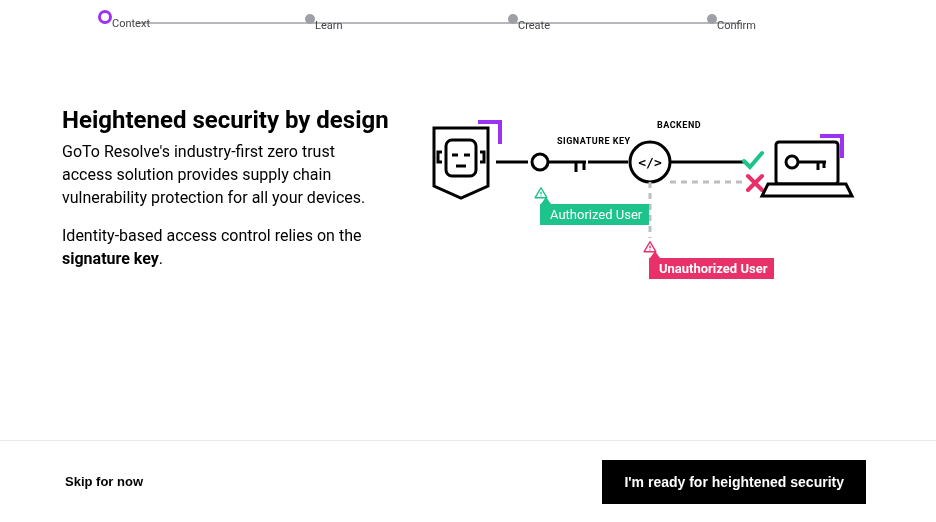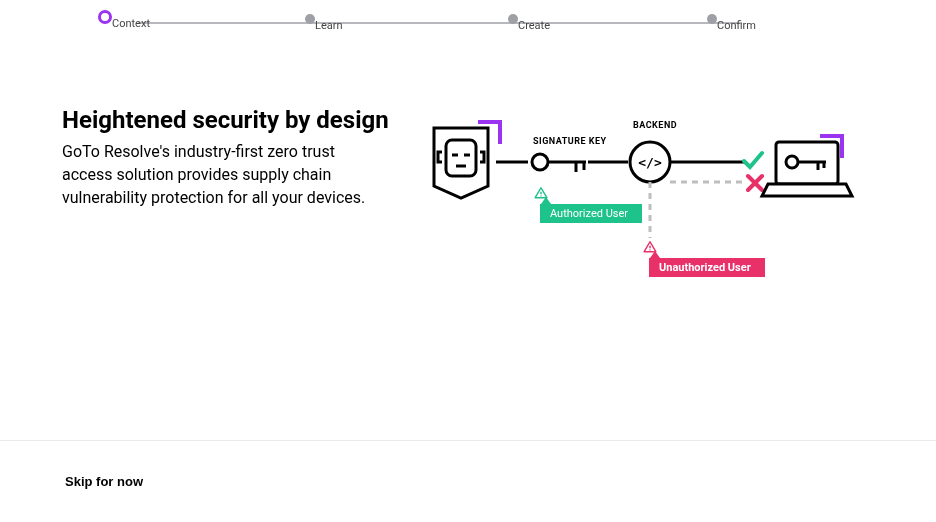--- a/index.html
+++ b/index.html
@@ -7,27 +7,27 @@
 .stepper{position:absolute;left:130px;top:14px;width:620px;}
 .stepper-line{position:absolute;top:8px;left:8px;right:8px;height:2px;background:#B6B8BD;}
 .step{position:absolute;top:0;display:flex;flex-direction:row;align-items:center;width:80px;transform:translateX(-40px);font-size:11px;color:#444;}
 .step .dot{width:10px;height:10px;border-radius:50%;background:#9EA0A6;margin-bottom:12px;}
 .step.active .dot{width:14px;height:14px;border:3px solid #9A34F0;background:#fff;margin-top:-4px;margin-bottom:8px;box-sizing:border-box;}
 .heading{position:absolute;left:62px;top:90px;font-size:24px;font-weight:700;}
 .body{position:absolute;left:62px;top:140px;width:320px;font-size:16px;line-height:1.45;}
 .body p{margin:0 0 14px 0;}
 .diagram{position:absolute;left:428px;top:120px;width:460px;height:200px;}
 .diagram svg{overflow:visible;}
-.label-badge{position:absolute;color:#fff;font-size:11px;padding:3px 14px 3px 10px;white-space:nowrap;}
+.label-badge{position:absolute;color:#fff;font-size:13px;padding:3px 7px 3px 10px;white-space:nowrap;}
 .label-badge.green{background:#1EC28B;}
 .label-badge.pink{background:#E83069;font-weight:bold;}
 .label-badge:before{content:"";position:absolute;left:1px;top:-7px;width:0;height:0;border-left:5px solid transparent;border-right:5px solid transparent;}
 .label-badge.green:before{border-bottom:7px solid #1EC28B;}
 .label-badge.pink:before{border-bottom:7px solid #E83069;}
-.sig-key-label{position:absolute;font-size:9px;font-weight:700;letter-spacing:.5px;}
+.sig-key-label{position:absolute;font-size:9px;font-weight:700;letter-spacing:.5px;margin-left:24px;}
 .footer{position:absolute;left:0;right:0;bottom:0;height:82px;border-top:1px solid #eaeaea;display:flex;align-items:center;justify-content:space-between;padding:0 70px 0 59px;box-sizing:border-box;}
 .skip{font-size:13px;font-weight:600;background:none;border:none;cursor:pointer;}
 .primary{background:#000;color:#fff;border:none;font-size:14px;font-weight:600;padding:14px 22px;cursor:pointer;}
 .tri-icon{position:absolute;width:14px;height:14px;}
 b{font-weight:700;}
 </style>
 </head>
 <body>
 <div class="page">
 
@@ -48,20 +48,21 @@
   <div class="step" style="left:617px">
     <div class="dot"></div>
     <span>Confirm</span>
   </div>
 </div>
 
 <h1 class="heading">Heightened security by design</h1>
 
 <div class="body">
   <p>GoTo Resolve's industry-first zero trust access solution provides supply chain vulnerability protection for all your devices.</p>
+  <p><span>Identity-based access control relies on the </span><b>signature key</b><span>.</span></p>
 </div>
 
 <div class="diagram">
   <div class="sig-key-label" style="left:105px;top:16px">SIGNATURE KEY</div>
   <div class="sig-key-label" style="left:205px;top:0px">BACKEND</div>
 
   <svg width="460" height="200">
 
     <g stroke="#000" stroke-width="3" fill="none">
       <path d="M6 8 H60 V66 L33 78 L6 66 Z"></path>
@@ -131,15 +132,16 @@
   <svg class="tri-icon" style="left:215px;top:120px" viewBox="0 0 24 24">
         <path d="M12 3 L22 20 H2 Z" fill="none" stroke="#E83069" stroke-width="2.5" stroke-linejoin="round"></path>
         <line x1="12" y1="10" x2="12" y2="14" stroke="#E83069" stroke-width="2.5"></line>
         <circle cx="12" cy="17" r="1.2" fill="#E83069"></circle>
       </svg>
   <div class="label-badge pink" style="left:221px;top:138px">Unauthorized User</div>
 </div>
 
 <div class="footer">
   <button class="skip">Skip for now</button>
+  <button class="primary">I'm ready for heightened security</button>
 </div>
 
 </div>
 
 </body></html>

